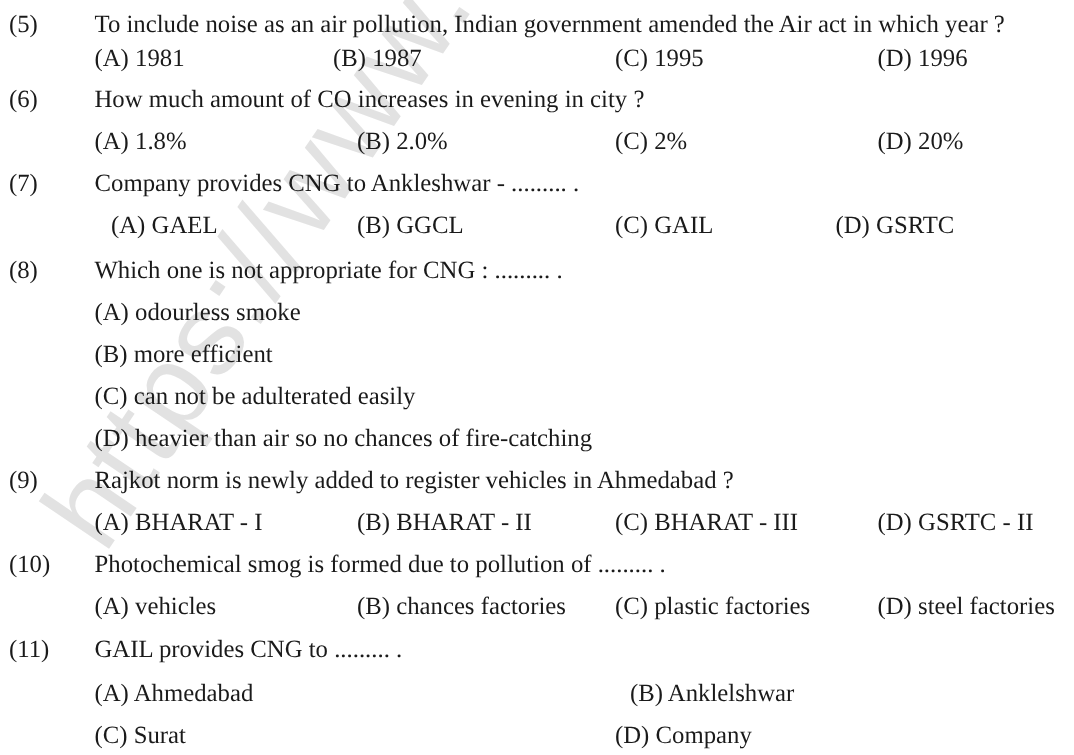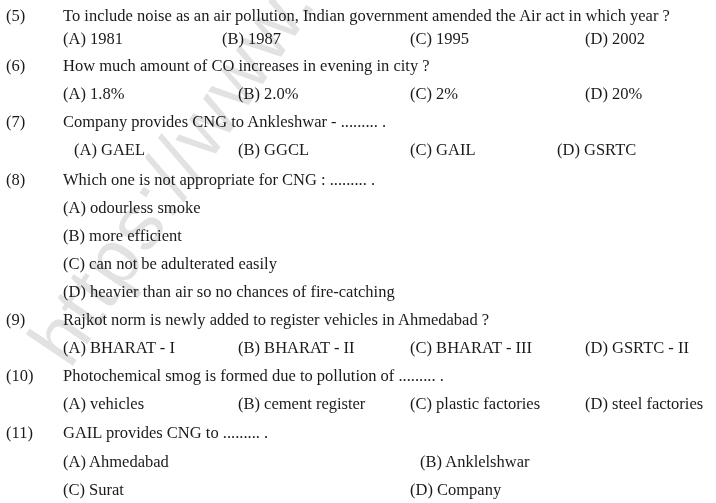--- a/index.html
+++ b/index.html
@@ -29,21 +29,21 @@
 <div class="content">
 
   <div class="row" style="top:2px">
     <span class="num">(5)</span>
     <span class="q">To include noise as an air pollution, Indian government amended the Air act in which year ?</span>
   </div>
   <div class="row" style="top:25px">
     <span class="opt" style="left:63px">(A) 1981</span>
     <span class="opt" style="left:222px">(B) 1987</span>
     <span class="opt" style="left:410px">(C) 1995</span>
-    <span class="opt" style="left:585px">(D) 2002</span>
+    <span class="opt" style="left:585px">(D) 1996</span>
   </div>
 
   <div class="row" style="top:52px">
     <span class="num">(6)</span>
     <span class="q">How much amount of CO increases in evening in city ?</span>
   </div>
   <div class="row" style="top:80px">
     <span class="opt" style="left:63px">(A) 1.8%</span>
     <span class="opt" style="left:238px">(B) 2.0%</span>
     <span class="opt" style="left:410px">(C) 2%</span>
@@ -88,21 +88,21 @@
     <span class="opt" style="left:410px">(C) BHARAT - III</span>
     <span class="opt" style="left:585px">(D) GSRTC - II</span>
   </div>
 
   <div class="row" style="top:362px">
     <span class="num">(10)</span>
     <span class="q">Photochemical smog is formed due to pollution of ......... .</span>
   </div>
   <div class="row" style="top:390px">
     <span class="opt" style="left:63px">(A) vehicles</span>
-    <span class="opt" style="left:238px">(B) cement register</span>
+    <span class="opt" style="left:238px">(B) chances factories</span>
     <span class="opt" style="left:410px">(C) plastic factories</span>
     <span class="opt" style="left:585px">(D) steel factories</span>
   </div>
 
   <div class="row" style="top:419px">
     <span class="num">(11)</span>
     <span class="q">GAIL provides CNG to ......... .</span>
   </div>
   <div class="row" style="top:448px">
     <span class="opt" style="left:63px">(A) Ahmedabad</span>

